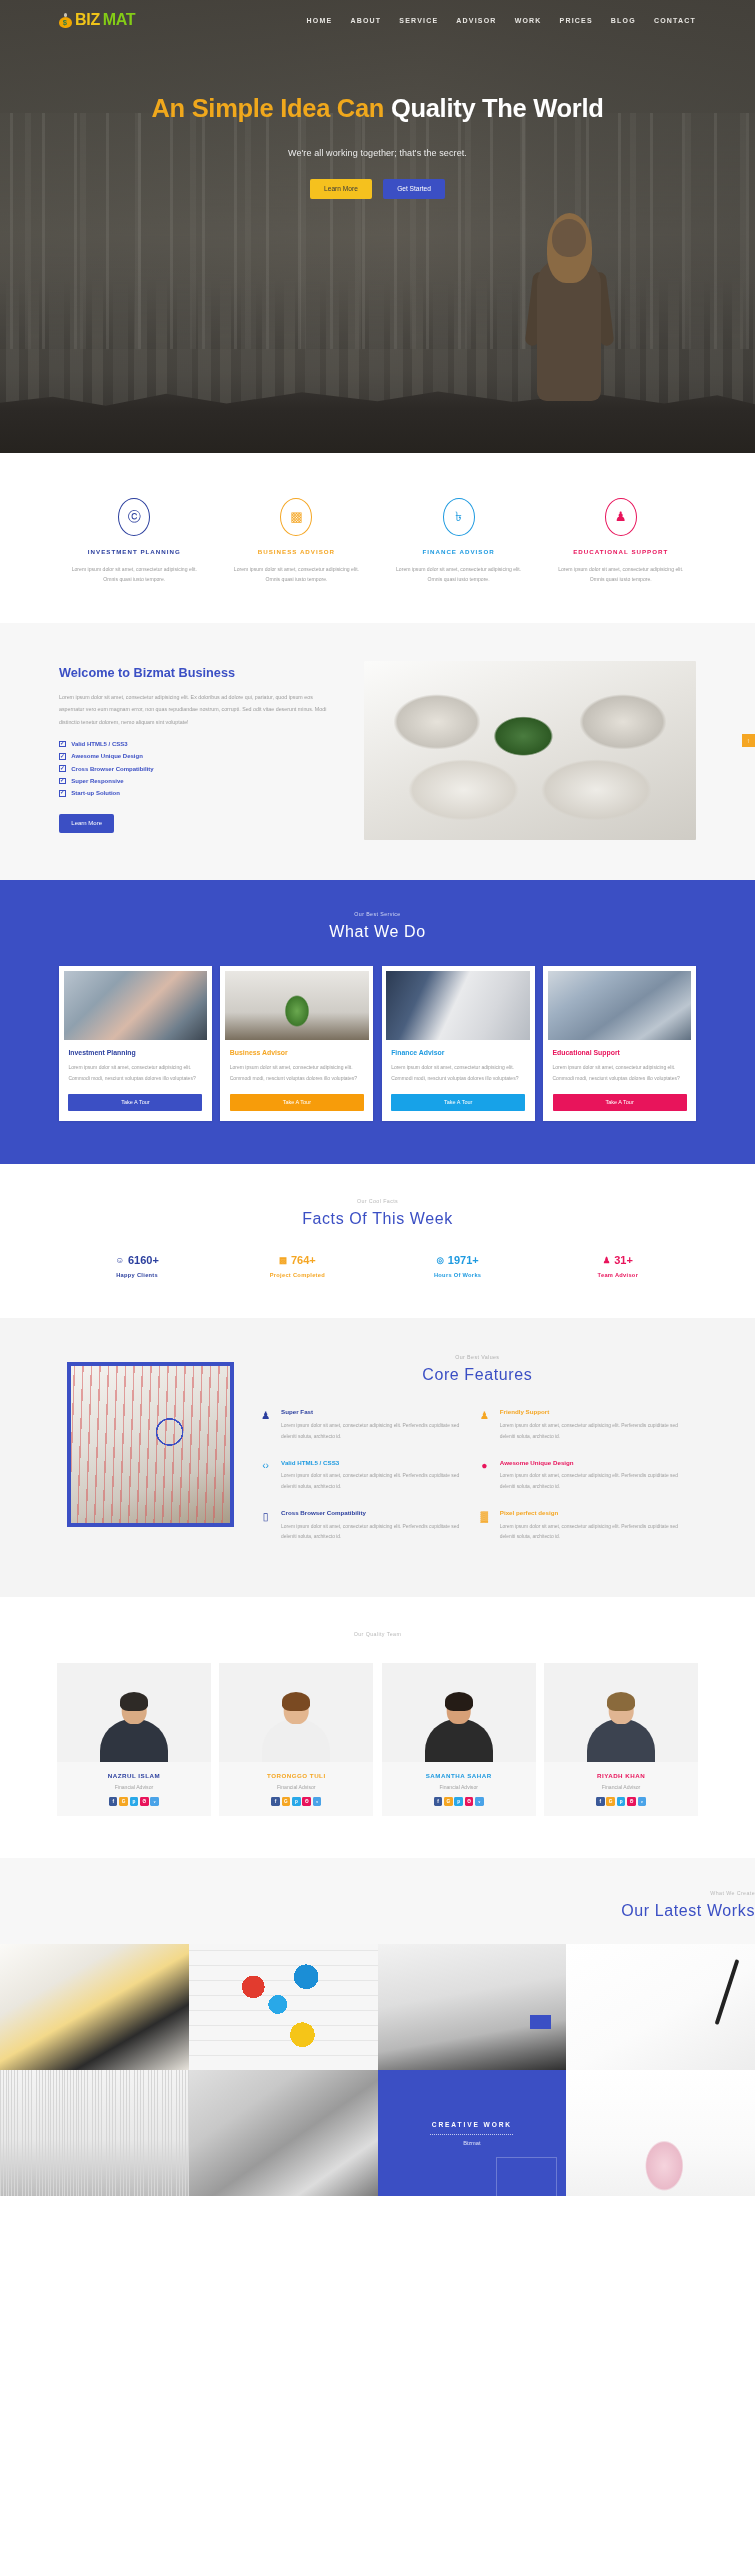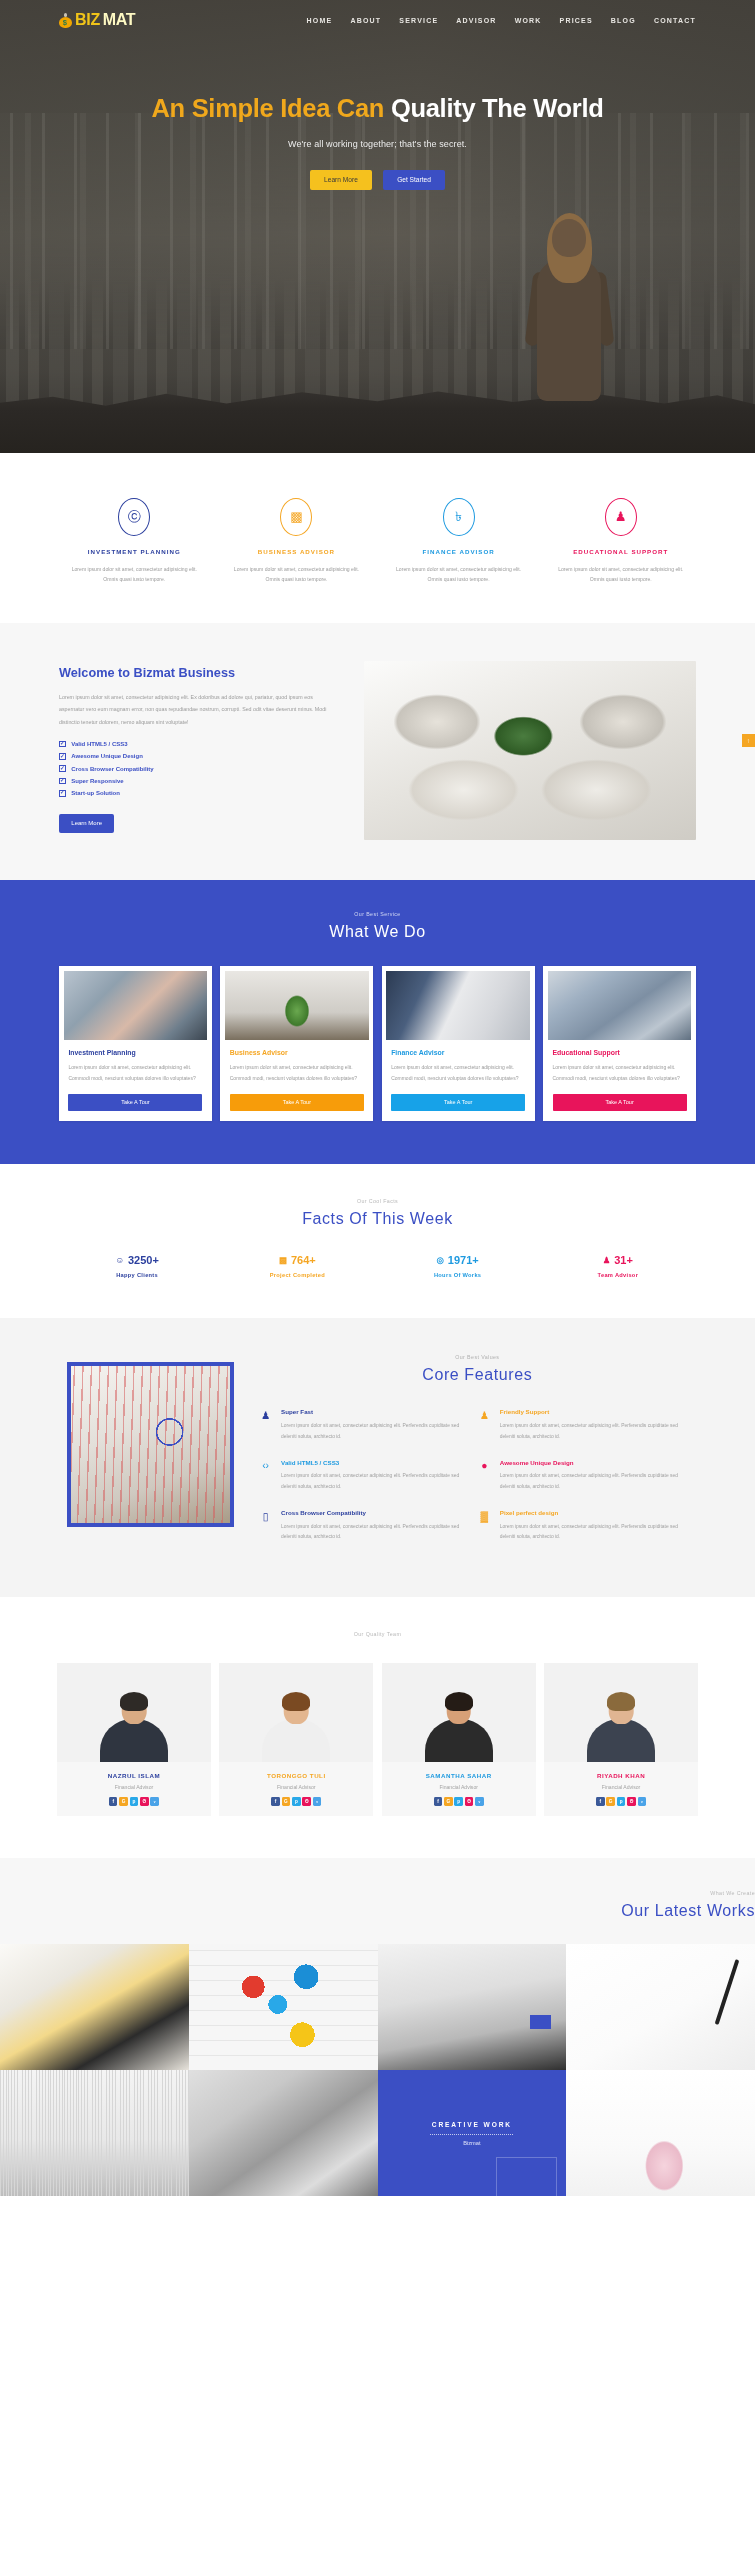--- a/index.html
+++ b/index.html
@@ -38,29 +38,29 @@
   .hp-arm.l{left:2.8px;transform:rotate(7deg)}
   .hp-arm.r{right:2.8px;transform:rotate(-7deg)}
 
   .navbar{position:relative;z-index:5;display:flex;align-items:center;justify-content:space-between;padding:11.3px 59px 0 59px;}
   .logo{display:flex;align-items:center;gap:2.8px;font-size:16px;font-weight:700;letter-spacing:-0.3px}
   .logo-icon{width:13.2px;height:15px;position:relative;display:inline-block}
   .logo-icon:before{content:"";position:absolute;bottom:0;left:0;width:13.2px;height:11.3px;background:#f0a500;border-radius:50% 50% 45% 45%}
   .logo-icon:after{content:"$";position:absolute;bottom:0.9px;left:3.8px;font-size:7.6px;color:#2b7a4b;font-weight:700}
   .logo-tie{position:absolute;top:0;left:4.7px;width:3.8px;height:4.7px;background:#c8c2b5;border-radius:1.9px}
   .logo .biz{color:#f0c419}
-  .logo .mat{color:#fef9c3}
+  .logo .mat{color:#84cc16}
   .nav-links{display:flex;gap:18px}
   .nav-links a{color:#e8e6e2;text-decoration:none;font-size:7px;font-weight:700;letter-spacing:1.2px}
 
   .hero-content{position:relative;z-index:5;text-align:center;padding-top:64px}
   .hero-title{font-size:25.5px;font-weight:700;letter-spacing:-0.3px;line-height:1.2}
   .hero-title .y{color:#f0a81c}
   .hero-title .w{color:#fff}
-  .hero-sub{color:#ececec;font-size:9px;margin-top:15px;letter-spacing:0.1px}
+  .hero-sub{color:#ececec;font-size:9px;margin-top:24px;letter-spacing:0.1px}
   .hero-btns{margin-top:21px;display:flex;gap:11.3px;justify-content:center}
   .btn{border:none;font-size:6.6px;padding:6.6px 14px;border-radius:1.9px;cursor:pointer;font-family:inherit}
   .btn-yellow{background:#f5c11e;color:#3b3b3b}
   .btn-blue{background:#3b4fc4;color:#fff}
 
   
   .services{padding:45px 57px 38px;display:flex;gap:7.6px;background:#fff}
   .svc{flex:1;text-align:center}
   .svc-ring{width:32px;height:38px;margin:0 auto 12.3px;border:1.5px solid;border-radius:50%;display:flex;align-items:center;justify-content:center;font-size:13.2px;line-height:1}
   .svc-title{font-size:6.2px;font-weight:700;letter-spacing:1px;margin-bottom:8.5px}
@@ -311,21 +311,21 @@
   </div>
 </section>
 
 <section class="facts">
   <div class="sec-kicker">Our Cool Facts</div>
   <h2 class="sec-title">Facts Of This Week</h2>
   <div class="fact-row">
     <div class="fact">
       <div class="fact-num c-blue">
         <span class="fact-ico">☺</span>
-        <span>3250+</span>
+        <span>6160+</span>
       </div>
       <div class="fact-label c-blue">Happy Clients</div>
     </div>
     <div class="fact">
       <div class="fact-num c-orange">
         <span class="fact-ico">▩</span>
         <span>764+</span>
       </div>
       <div class="fact-label c-orange">Project Completed</div>
     </div>

